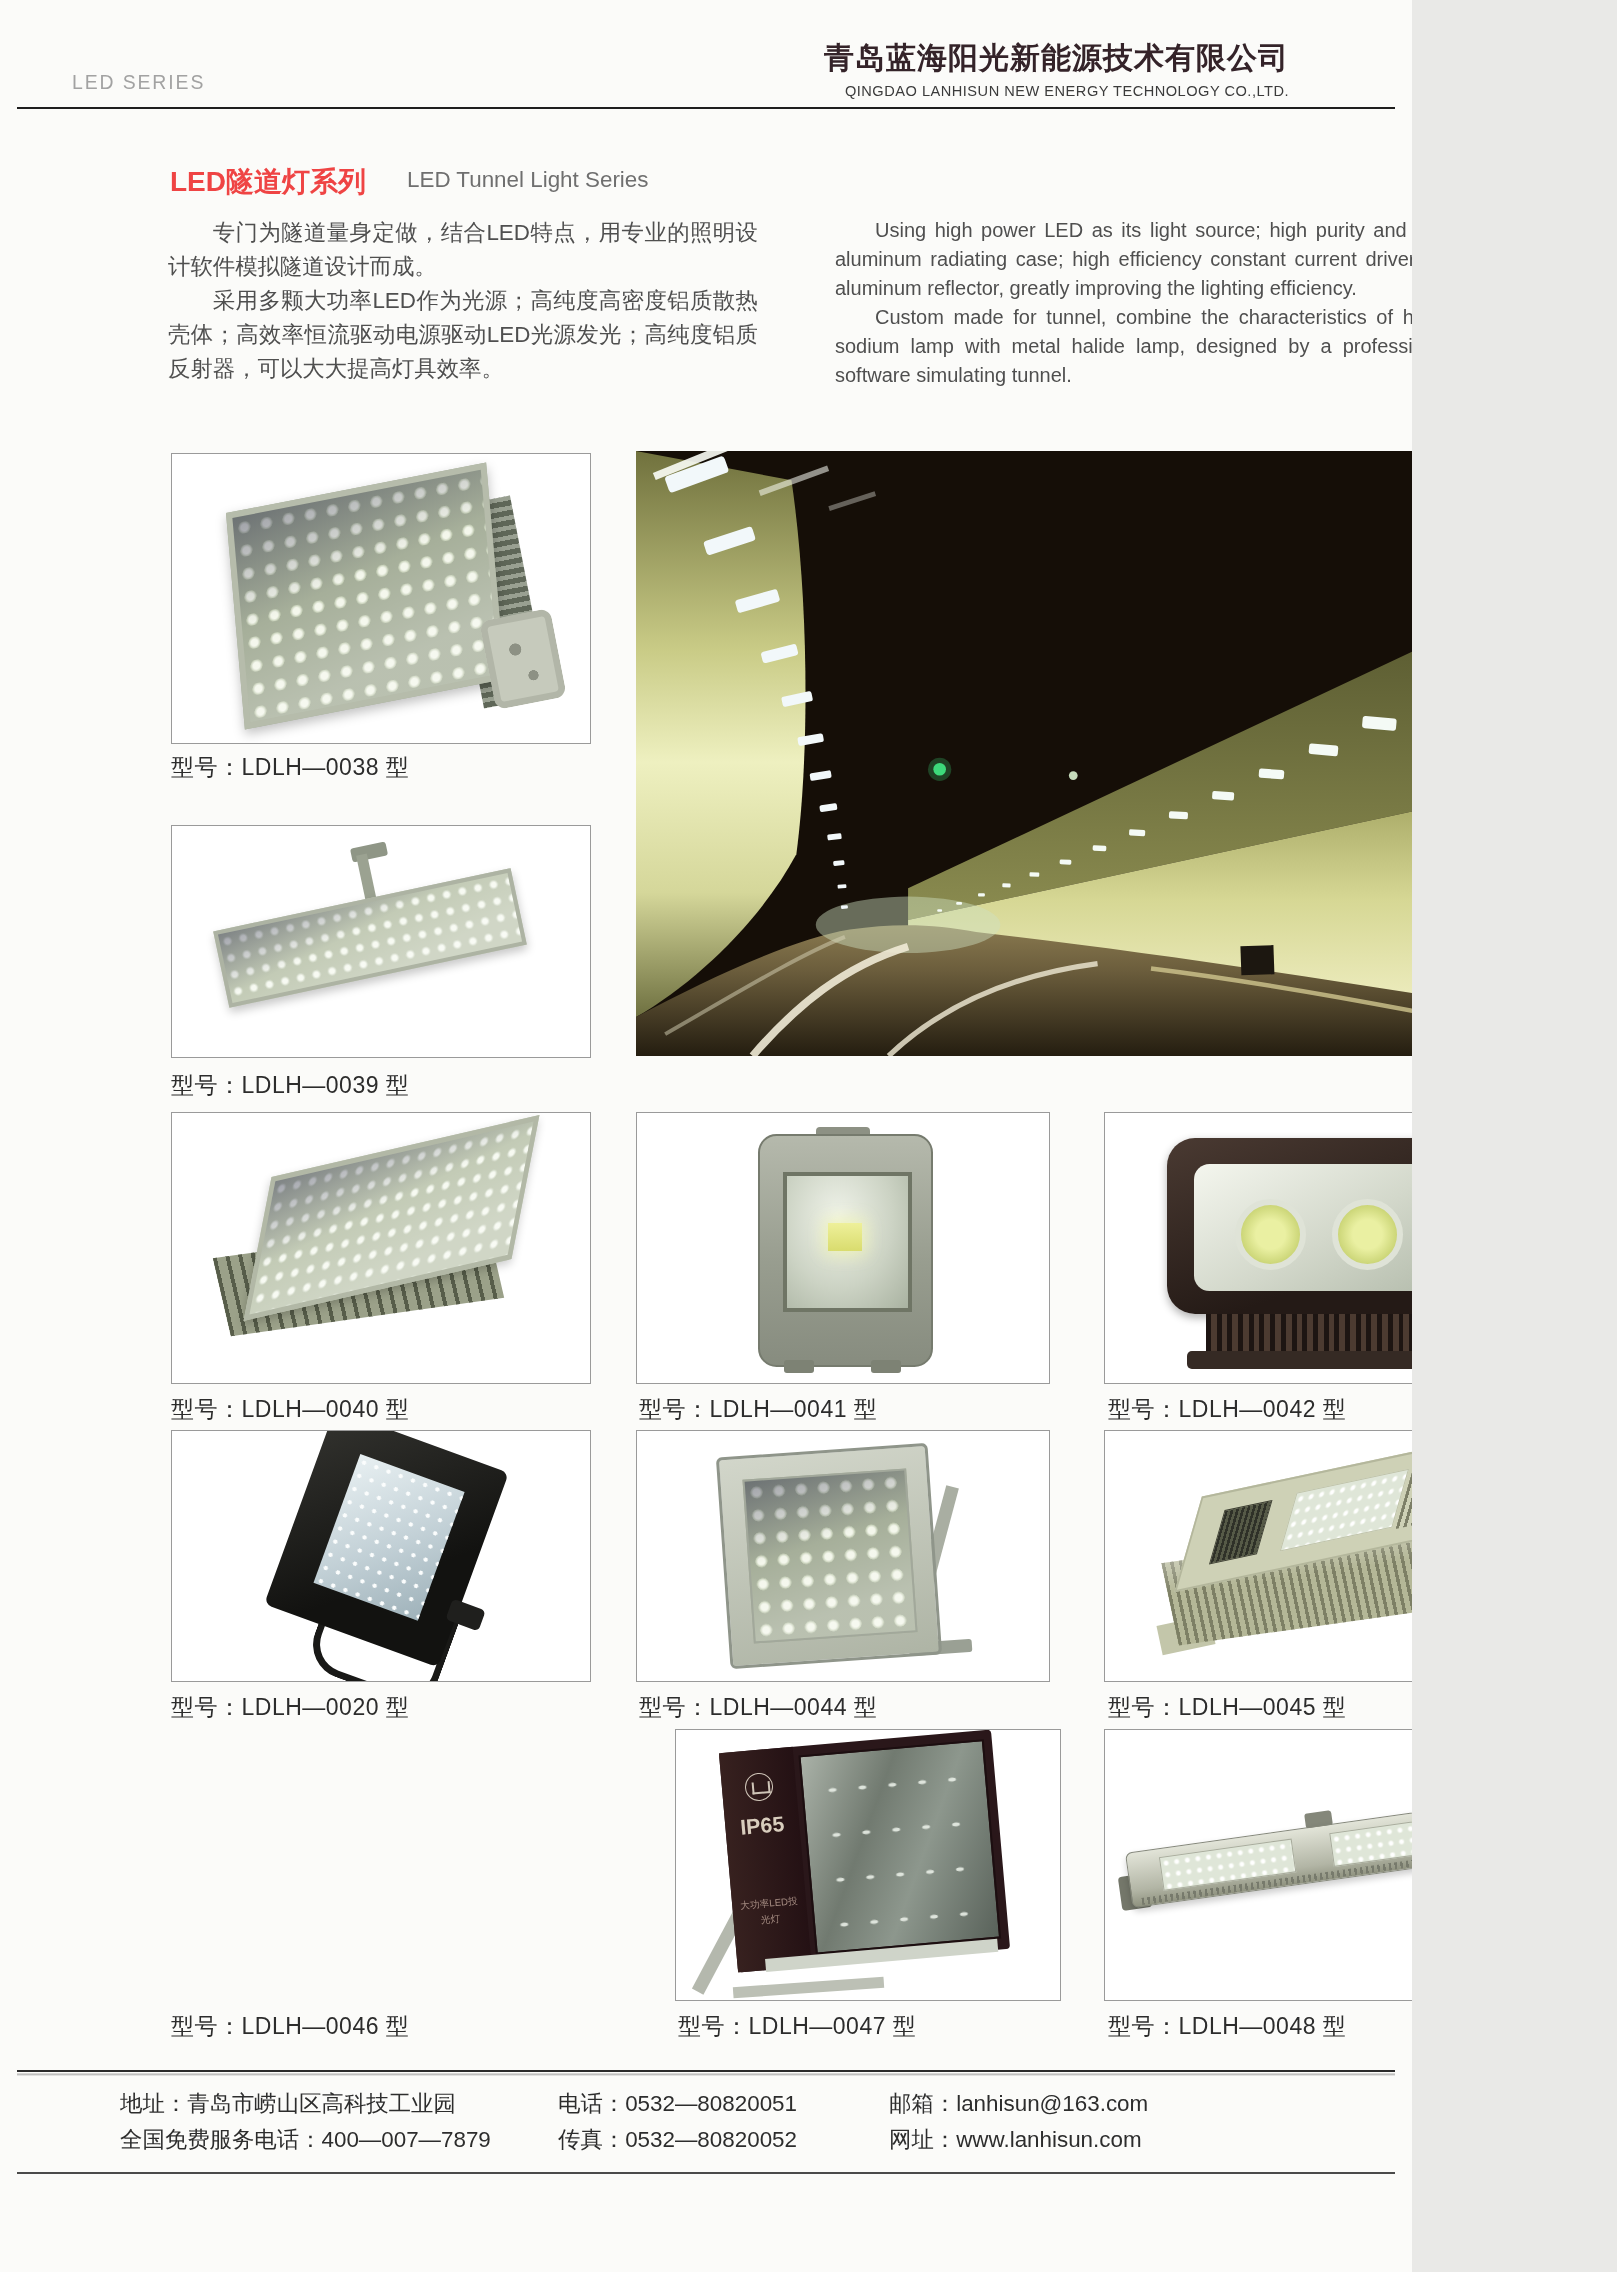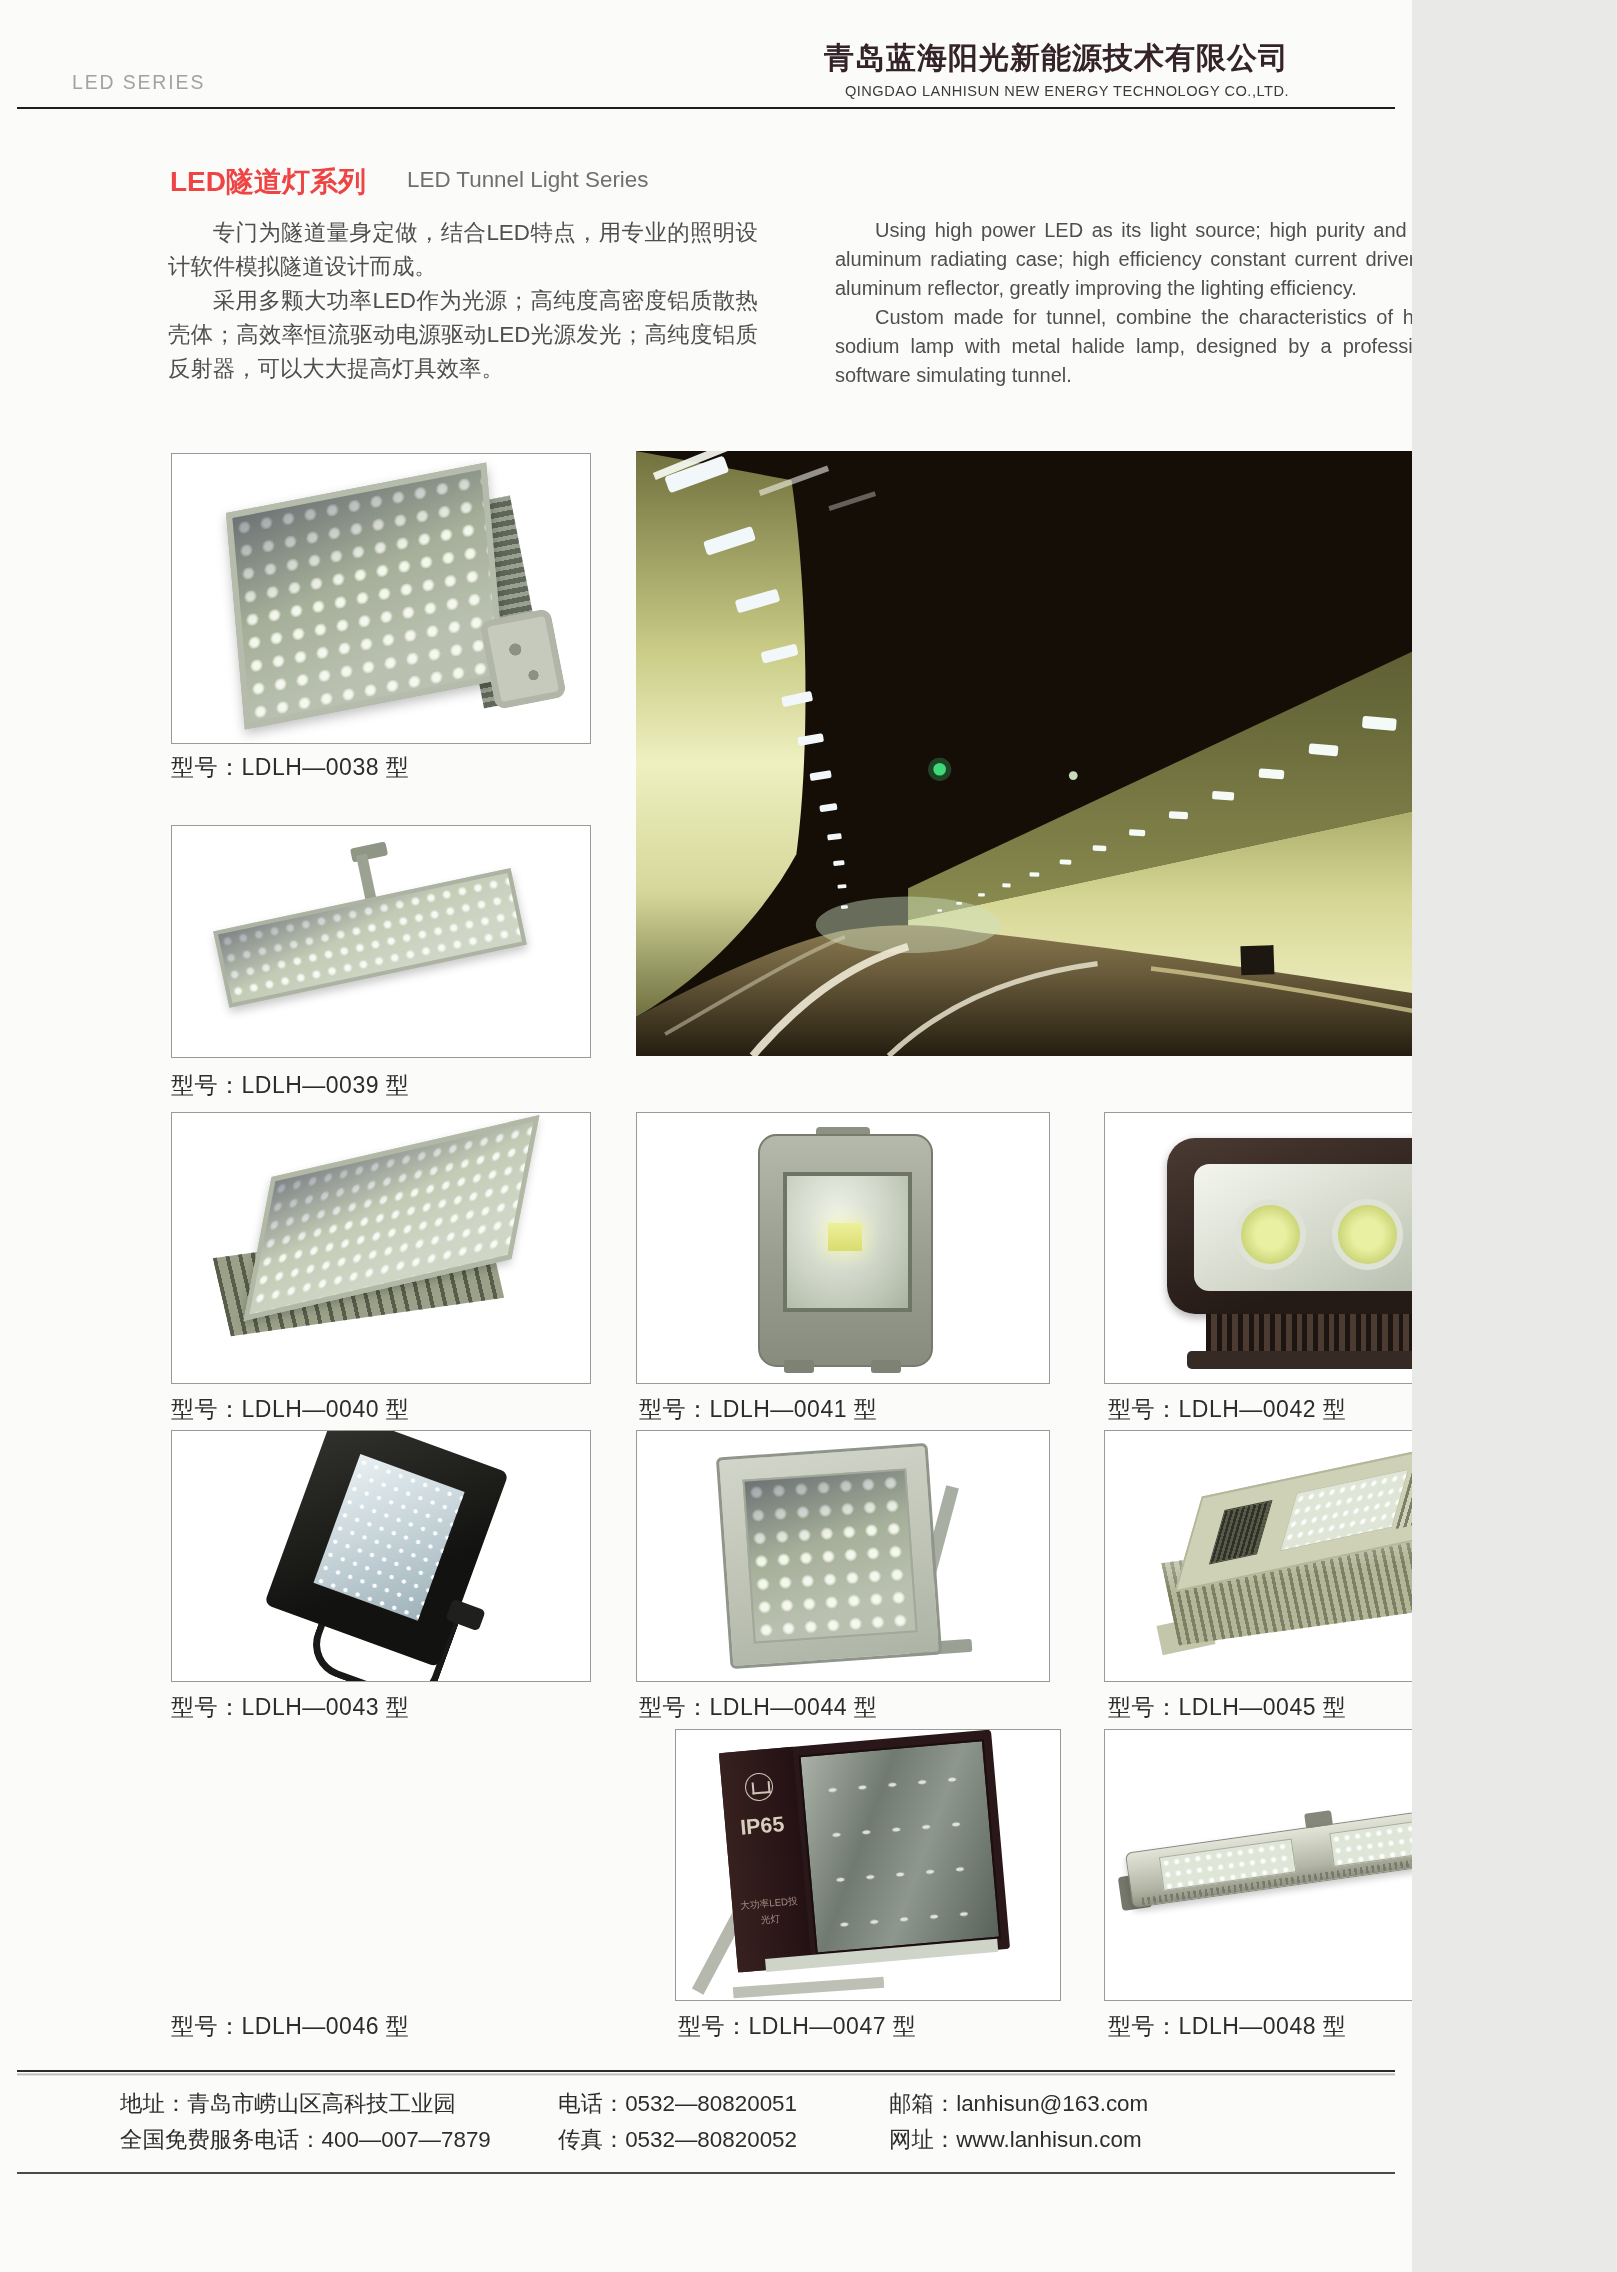--- a/index.html
+++ b/index.html
@@ -394,21 +394,21 @@
         <div class="s48-vents"></div>
       </div>
     </div>
   </div>
 
   <div class="model" id="l38">型号：LDLH—0038 型</div>
   <div class="model" id="l39">型号：LDLH—0039 型</div>
   <div class="model" id="l40">型号：LDLH—0040 型</div>
   <div class="model" id="l41">型号：LDLH—0041 型</div>
   <div class="model" id="l42">型号：LDLH—0042 型</div>
-  <div class="model" id="l43">型号：LDLH—0043 型</div>
+  <div class="model" id="l43">型号：LDLH—0020 型</div>
   <div class="model" id="l44">型号：LDLH—0044 型</div>
   <div class="model" id="l45">型号：LDLH—0045 型</div>
   <div class="model" id="l46">型号：LDLH—0046 型</div>
   <div class="model" id="l47">型号：LDLH—0047 型</div>
   <div class="model" id="l48">型号：LDLH—0048 型</div>
 
   <div class="rule rule-foot-top"></div>
   <div class="foot fc1 fr1">地址：青岛市崂山区高科技工业园</div>
   <div class="foot fc1 fr2">全国免费服务电话：400—007—7879</div>
   <div class="foot fc2 fr1">电话：0532—80820051</div>

